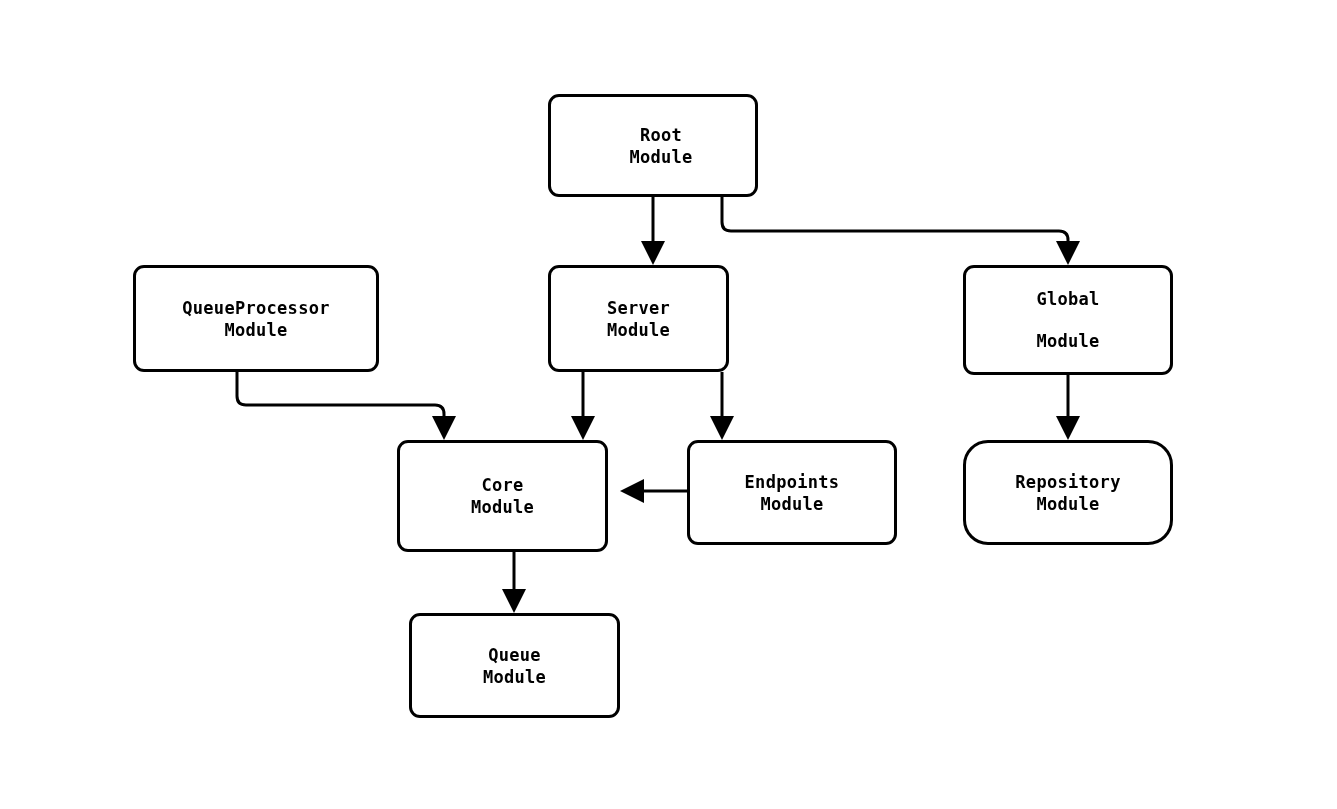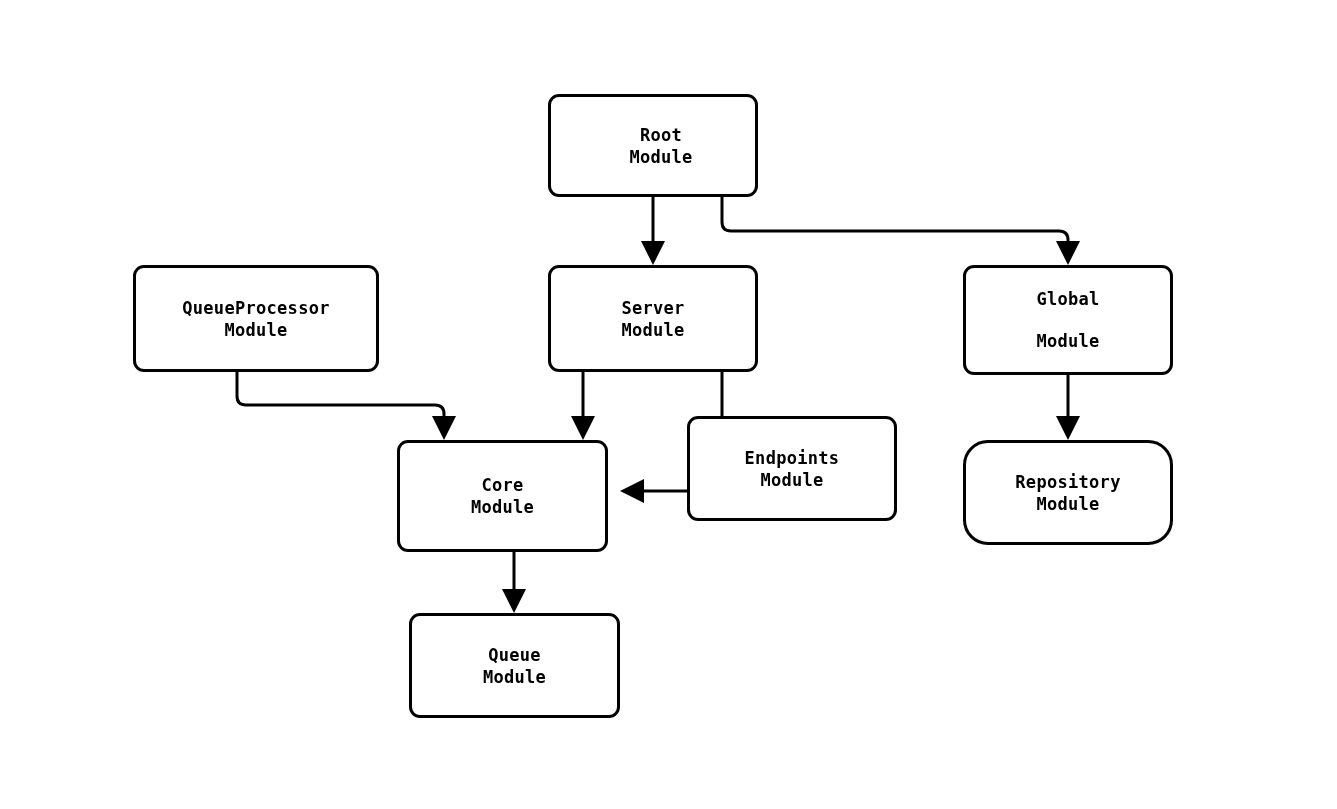--- a/index.html
+++ b/index.html
@@ -116,36 +116,36 @@
   <div class="node-box" style="left:548px; top:94px; width:210px; height:103px;padding-left:16px;">
     <div class="node-label">Root</div>
     <div class="node-label">Module</div>
   </div>
 
   <div class="node-box" style="left:133px; top:265px; width:246px; height:107px;">
     <div class="node-label">QueueProcessor</div>
     <div class="node-label">Module</div>
   </div>
 
-  <div class="node-box" style="left:548px; top:265px; width:210px; height:107px;">
+  <div class="node-box" style="left:548px; top:265px; width:181px; height:107px;">
     <div class="node-label">Server</div>
     <div class="node-label">Module</div>
   </div>
 
   <div class="node-box" style="left:963px; top:265px; width:210px; height:110px;gap:20px;">
     <div class="node-label">Global</div>
     <div class="node-label">Module</div>
   </div>
 
   <div class="node-box" style="left:397px; top:440px; width:211px; height:112px;">
     <div class="node-label">Core</div>
     <div class="node-label">Module</div>
   </div>
 
-  <div class="node-box" style="left:687px; top:416px; width:210px; height:105px;">
+  <div class="node-box" style="left:687px; top:440px; width:210px; height:105px;">
     <div class="node-label">Endpoints</div>
     <div class="node-label">Module</div>
   </div>
 
   <div class="node-box" style="left:963px; top:440px; width:210px; height:105px;border-radius:25px;">
     <div class="node-label">Repository</div>
     <div class="node-label">Module</div>
   </div>
 
   <div class="node-box" style="left:409px; top:613px; width:211px; height:105px;">

